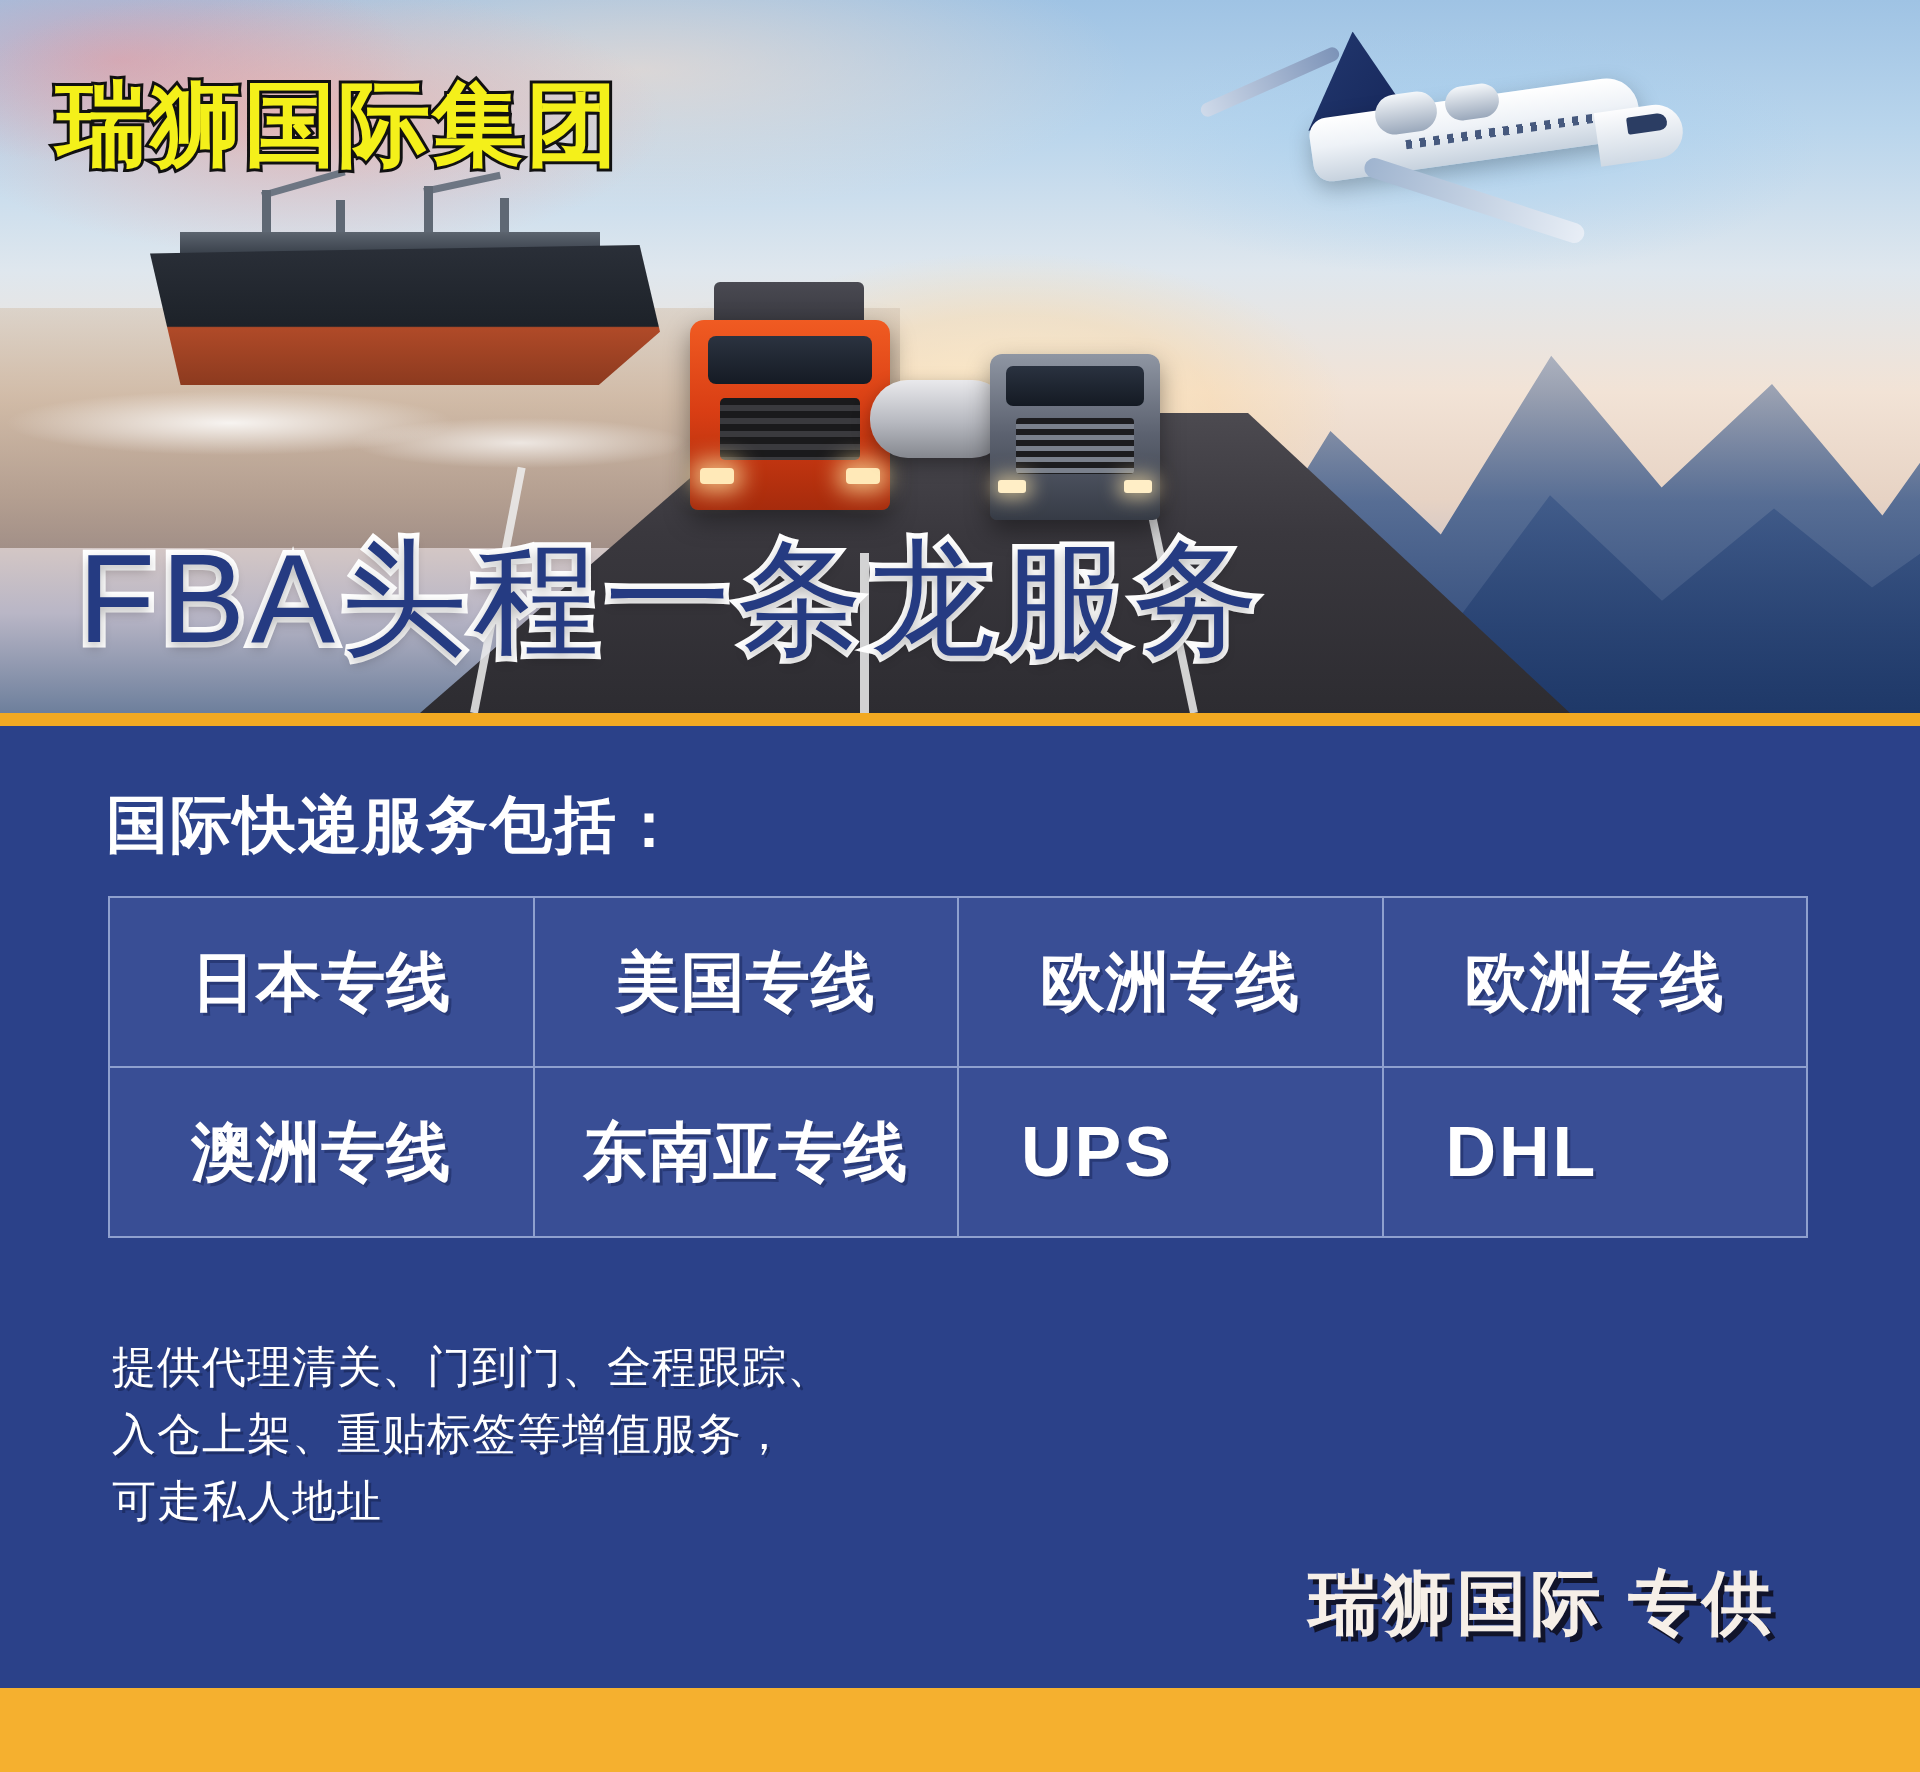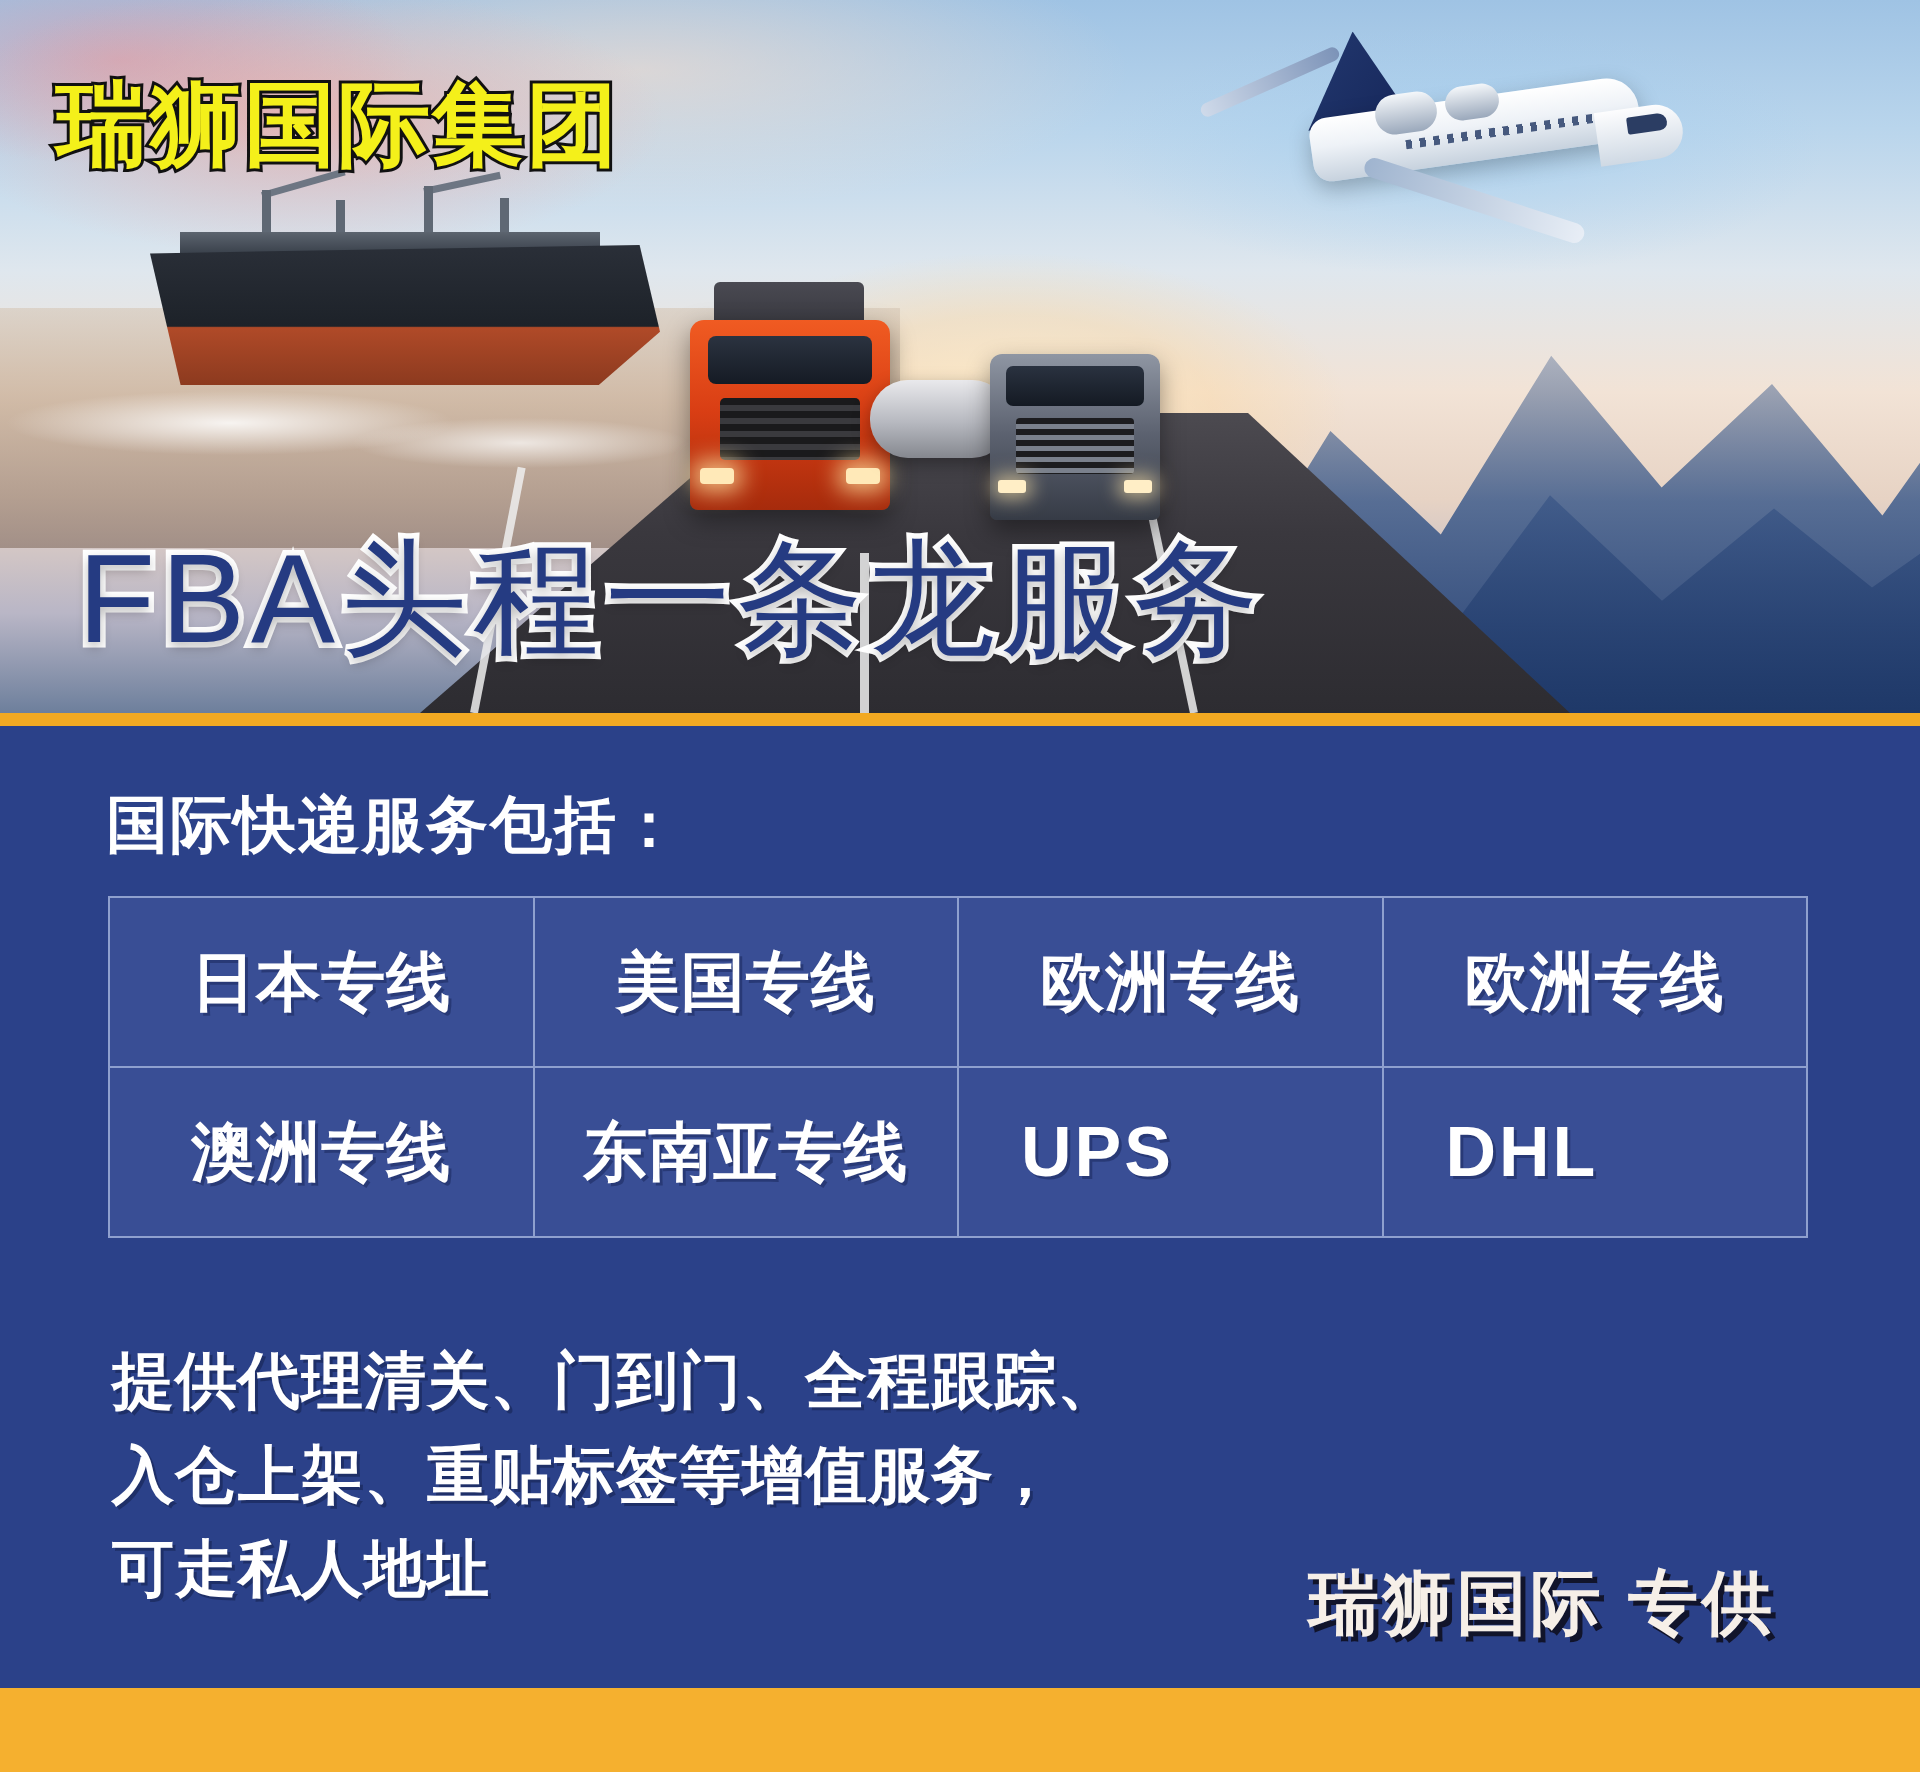--- a/index.html
+++ b/index.html
@@ -384,22 +384,22 @@
     letter-spacing: 3px;
     text-align: left;
     padding-left: 62px;
   }
 
   
   .para {
     position: absolute;
     left: 112px;
     top: 608px;
-    font-size: 62px;
-    font-weight: 700;
+    font-size: 44px;
+    font-weight: 400;
     color: #ffffff;
     line-height: 1.52;
     letter-spacing: 1px;
     text-shadow: 3px 3px 0 rgba(18,30,72,.5);
     white-space: nowrap;
   }
   .para div { }
 
   
   .signature {

